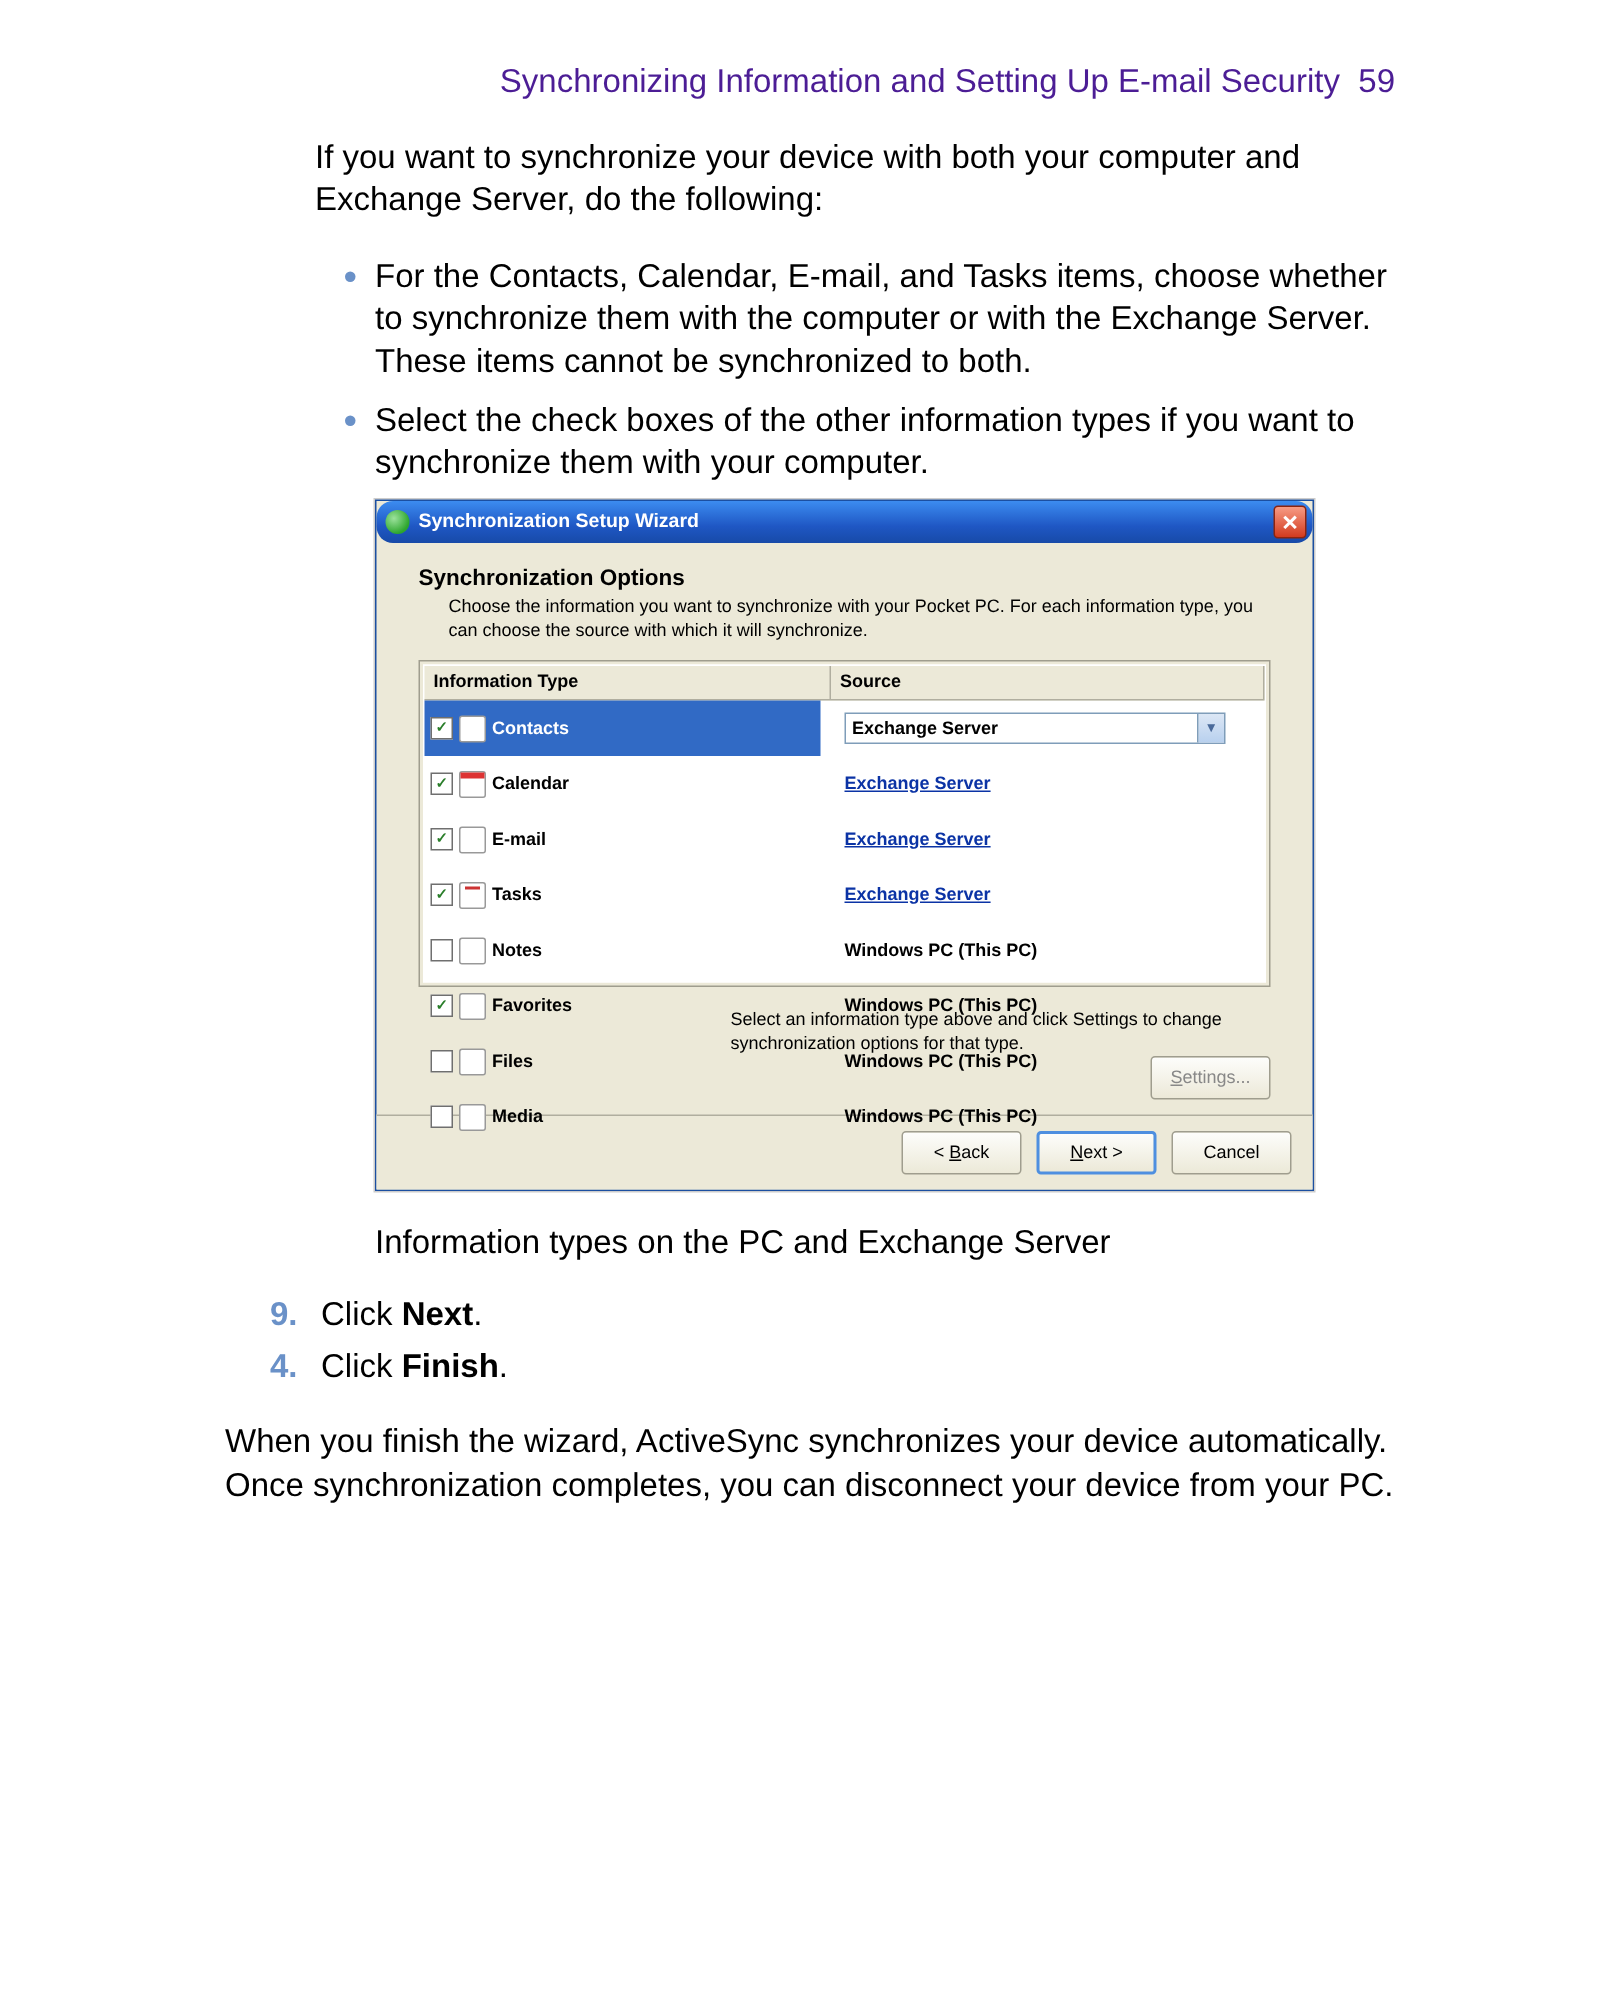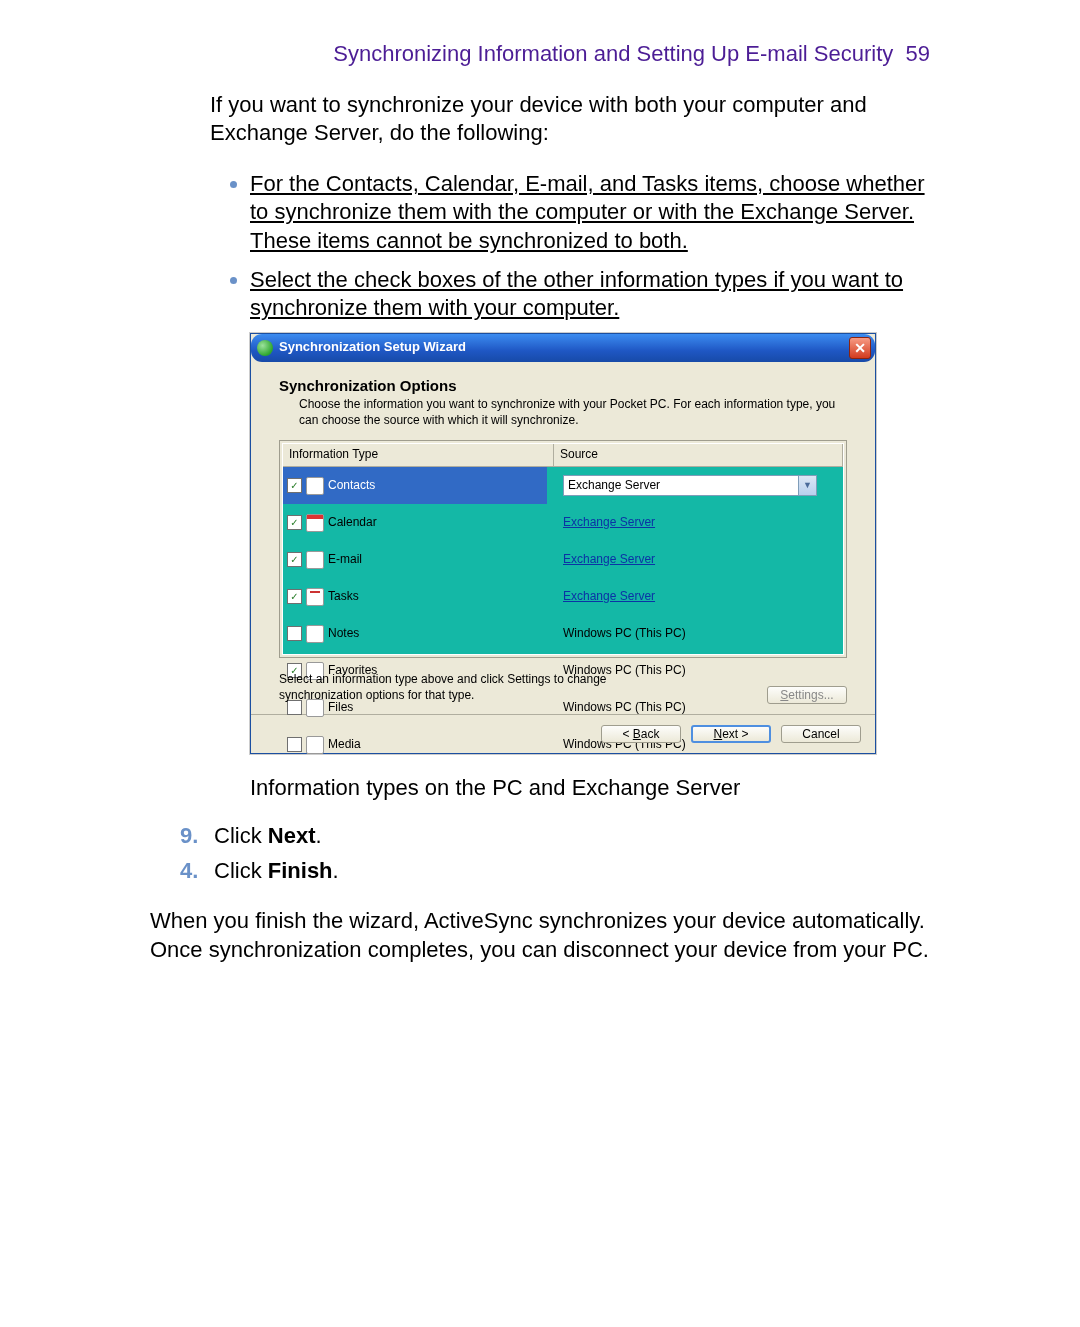--- a/index.html
+++ b/index.html
@@ -20,21 +20,20 @@
     color: #4c1d95;
     font-size: 22px;
     margin-bottom: 18px;
   }
   .intro {
     margin-left: 60px;
   }
   .bullets {
     margin: 10px 0 10px 60px;
     padding-left: 40px;
-    text-decoration: underline;
   }
   .bullets li {
     margin-bottom: 10px;
   }
   .bullets li::marker {
     color: #6A91C8;
     font-weight: bold;
   }
 
   
@@ -89,22 +88,23 @@
     font-size: 12px;
   }
 
   .listframe {
     border: 1px solid #9F9D8E;
     background: #ECE9D8;
     padding: 2px;
   }
   .listinner {
     border: 1px solid #fff;
-    background: #14b8a6;
+    background: #ffffff;
     height: 210px;
+    font-weight: bold;
   }
   .colheaders {
     display: flex;
     background: #ECE9D8;
     border-bottom: 1px solid #B0AE9F;
     font-size: 12px;
   }
   .colheaders div {
     padding: 3px 6px;
     border-right: 1px solid #B0AE9F;
@@ -185,25 +185,26 @@
     display:flex;align-items:center;justify-content:center;
     font-size: 9px; color:#4A6A9A;
   }
 
   .hint {
     margin-top: 14px;
     display: flex;
     align-items: flex-end;
     justify-content: space-between;
     font-size: 12px;
+    flex-direction: column;
   }
   .hint .htext { max-width: 360px; }
   .dlg-btn {
     min-width: 80px;
-    height: 18px;
+    height: 29px;
     background: linear-gradient(#FDFDFB,#ECE9D8);
     border: 1px solid #9F9D8E;
     border-radius: 3px;
     font-family: Tahoma, Arial, sans-serif;
     font-size: 12px;
     padding: 0 10px;
     color: #888;
   }
   .dlg-btn.enabled { color: #000; }
   .dlg-btn.primary {

